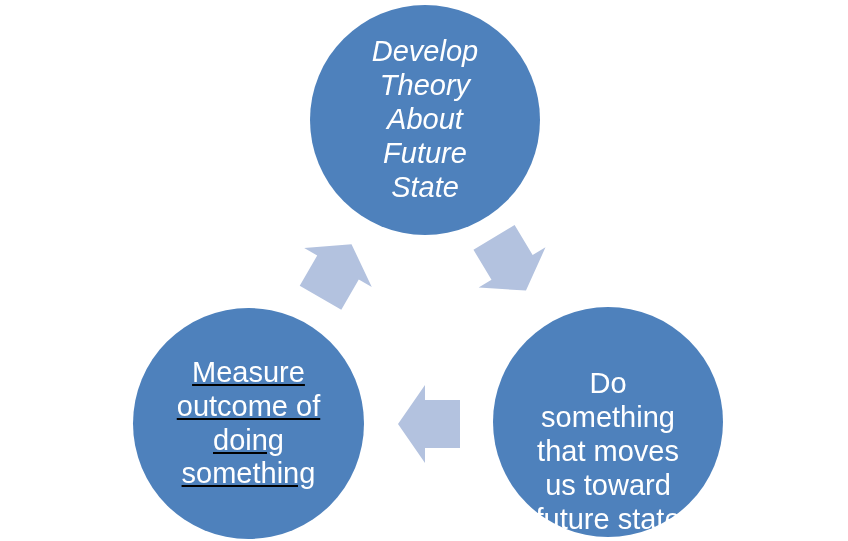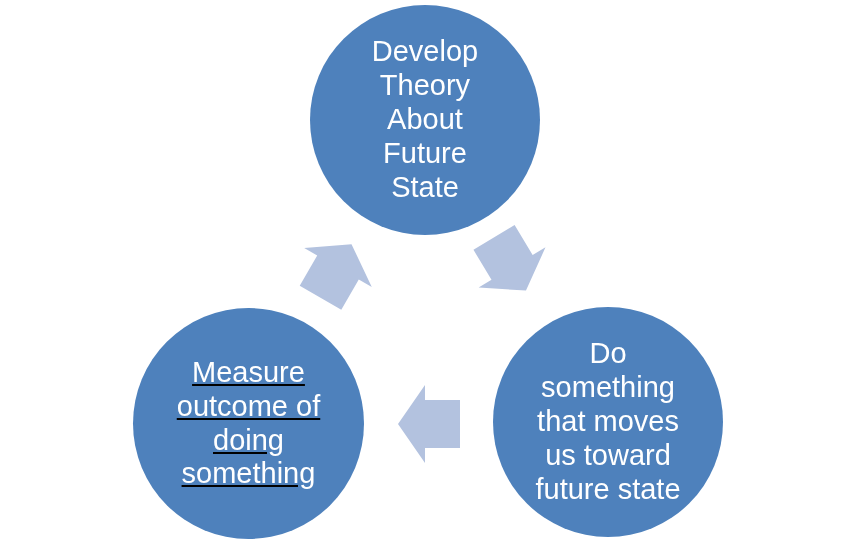--- a/index.html
+++ b/index.html
@@ -30,21 +30,21 @@
     justify-content: center;
   }
   .node-label {
     color: #ffffff;
     font-size: 29px;
     line-height: 1.17;
     text-align: center;
     white-space: pre-line;
     letter-spacing: 0px;
   }
-  .node-top   { left: 310px; top: 5px;   width: 230px; height: 230px; }
+  .node-top   { left: 310px; top: 5px;   width: 230px; height: 230px; font-style: italic; }
   .node-right { left: 493px; top: 307px; width: 230px; height: 230px; }
   .node-left  { left: 133px; top: 308px; width: 231px; height: 231px; text-decoration: underline; }
 </style>
 </head>
 <body>
 
 <div class="stage">
 
   <svg class="arrows-layer" width="848" height="541" viewBox="0 0 848 541" aria-hidden="true">
 
@@ -56,21 +56,21 @@
   </svg>
 
   <div class="node node-top" style="background: rgb(78, 129, 188);">
     <div class="node-label">Develop
 Theory
 About
 Future
 State</div>
   </div>
 
-  <div class="node node-right" style="background: rgb(78, 129, 188);">
+  <div class="node node-right" style="background: rgb(78, 129, 188); align-items: flex-end;">
     <div class="node-label">Do
 something
 that moves
 us toward
 future state</div>
   </div>
 
   <div class="node node-left" style="background: rgb(78, 129, 188);">
     <div class="node-label">Measure
 outcome of

